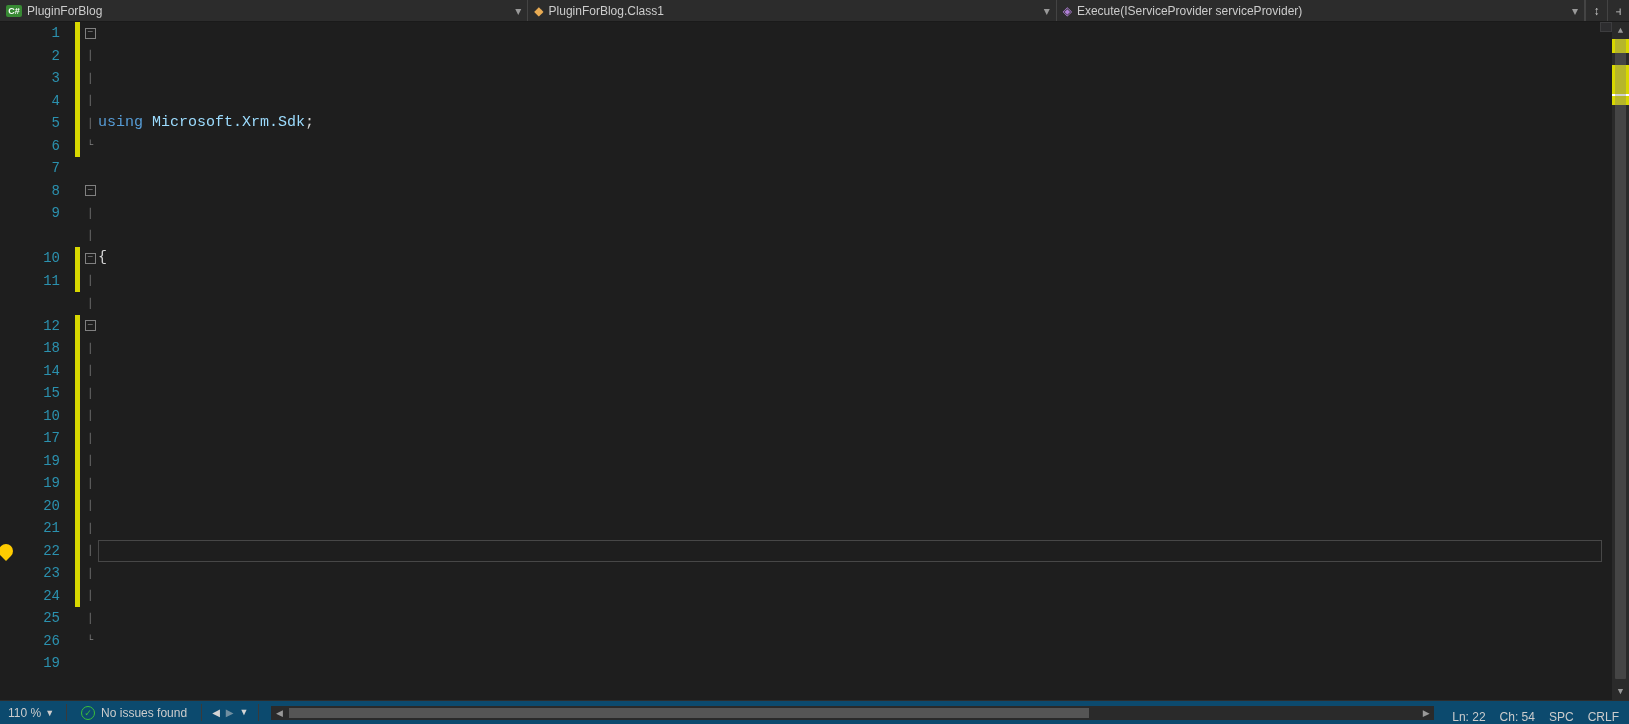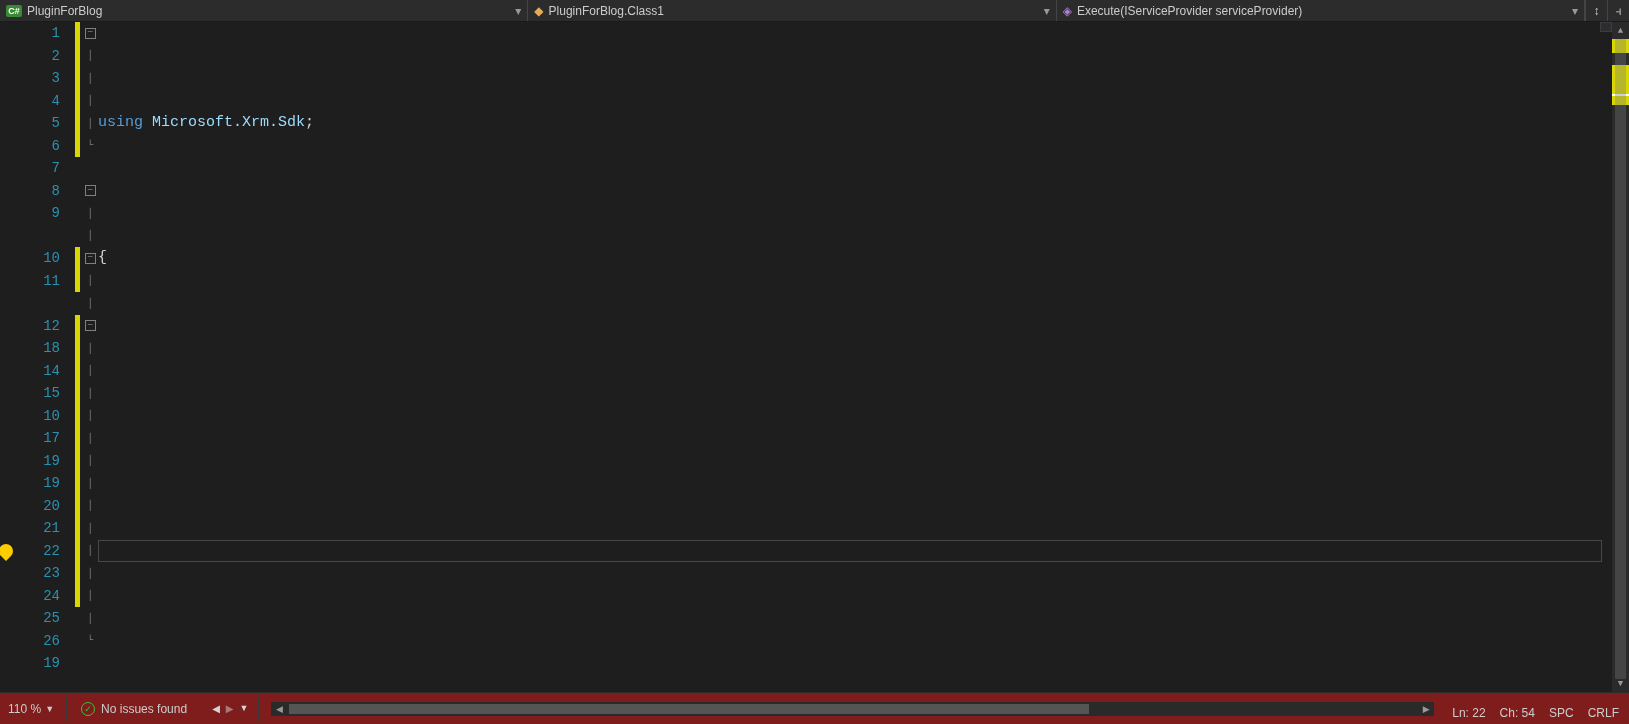--- a/index.html
+++ b/index.html
@@ -87,21 +87,21 @@
   .scroll-v .arrow{ height:17px; display:flex; align-items:center; justify-content:center; color:#999; font-size:9px;}
   .scroll-v .track{ flex:1; position:relative; background:#2a2a2a;}
   .scroll-v .thumb{ position:absolute; left:3px; right:3px; top:0; height:220px; background:#555; border-radius:1px;}
   .scroll-v .mark{ position:absolute; left:0;right:0;height:2px; background:#d8d800;}
   .scroll-v .caretmark{ position:absolute; left:0; right:0; height:2px; background:#ffffff;}
   .split-grip{
     position:absolute; right:17px; top:0; width:12px; height:10px;
     background:#2d2d2f; border:1px solid #3d3d3f;
   }
   .statusbar {
-    height:32px; background:#7f1d1d; border-top:1px solid #2d2d2d;
+    height:24px; background:#0c4a6e; border-top:1px solid #2d2d2d;
     display:flex; align-items:center; font-family:'Segoe UI',sans-serif;
     font-size:12px; color:#cccccc;
   }
   .statusbar .zoom{ padding:0 8px; display:flex; align-items:center; gap:4px;}
   .statusbar .issues{ display:flex; align-items:center; gap:6px; padding:0 10px;}
   .statusbar .issues .ok{ width:14px; height:14px; border-radius:50%; border:1.5px solid #3bbf3b;
     display:flex; align-items:center; justify-content:center; color:#3bbf3b; font-size:9px;}
   .statusbar .divider{ width:1px; align-self:stretch; background:#3a3a3a; margin:3px 4px;}
   .statusbar .hscroll{ flex:1; margin:0 8px; height:14px; background:#2a2a2a; position:relative;}
   .statusbar .hscroll .lar, .statusbar .hscroll .rar{

